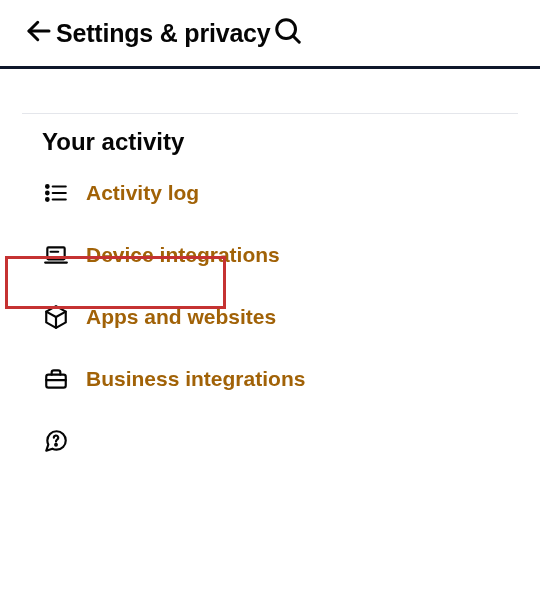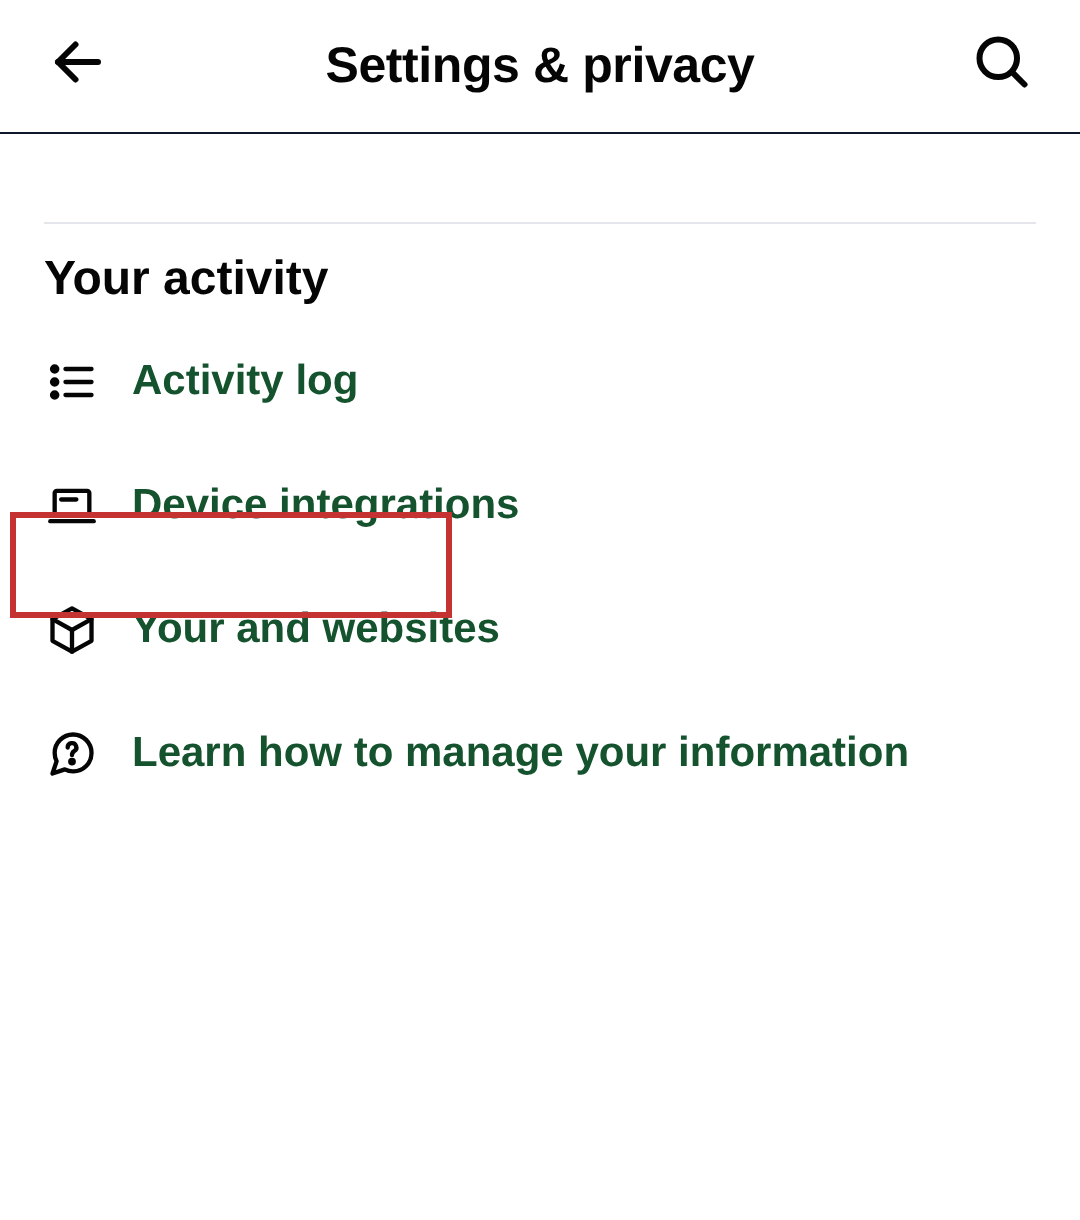--- a/index.html
+++ b/index.html
@@ -8,23 +8,22 @@
       padding: 0;
       width: 540px;
       height: 610px;
       font-family: -apple-system, BlinkMacSystemFont, "Segoe UI", Helvetica, Arial, sans-serif;
       background: #fff;
       color: #050505;
     }
     .header {
       display: flex;
       align-items: center;
-      justify-content: space-between;
       padding: 16px 22px;
-      border-bottom: 1px solid #0f172a;
+      border-bottom: 3px solid #0f172a;
     }
     .header-title {
       font-size: 25px;
       font-weight: 700;
       letter-spacing: -0.2px;
     }
     .icon-btn {
       display: inline-flex;
       align-items: center;
       justify-content: center;
@@ -32,20 +31,21 @@
       height: 34px;
       cursor: pointer;
     }
     .divider {
       height: 1px;
       background: #e4e6eb;
       margin: 44px 22px 0 22px;
     }
     .section {
       padding: 14px 22px 0 22px;
+      margin-left: 20px;
     }
     .section-title {
       font-size: 24px;
       font-weight: 700;
       margin-bottom: 6px;
     }
     .section-desc {
       font-size: 20px;
       color: #65676b;
       line-height: 1.35;
@@ -66,21 +66,21 @@
     .row-icon {
       width: 28px;
       display: inline-flex;
       align-items: center;
       justify-content: center;
       flex-shrink: 0;
     }
     .row-label {
       font-size: 21px;
       font-weight: 600;
-      color: #14532d;
+      color: #a16207;
     }
     .highlight-box {
       position: absolute;
       border: 3px solid #c53232;
       pointer-events: none;
     }
     .content-wrap {
       position: relative;
     }
   </style>
@@ -142,33 +142,42 @@
     </li>
 
     <li class="row">
       <span class="row-icon">
         <svg width="26" height="26" viewBox="0 0 24 24" fill="none" stroke="#050505" stroke-width="2" stroke-linecap="round" stroke-linejoin="round">
           <path d="M12 2 L21 7 L21 17 L12 22 L3 17 L3 7 Z"></path>
           <path d="M3 7 L12 12 L21 7"></path>
           <line x1="12" y1="12" x2="12" y2="22"></line>
         </svg>
       </span>
-      <span class="row-label">Your and websites</span>
+      <span class="row-label">Apps and websites</span>
     </li>
 
+    <li class="row">
+      <span class="row-icon">
+        <svg width="26" height="26" viewBox="0 0 24 24" fill="none" stroke="#050505" stroke-width="2" stroke-linecap="round" stroke-linejoin="round">
+          <rect x="3" y="8" width="18" height="12" rx="2"></rect>
+          <path d="M8 8 V6 a2 2 0 0 1 2-2 h4 a2 2 0 0 1 2 2 V8"></path>
+          <line x1="3" y1="13" x2="21" y2="13"></line>
+        </svg>
+      </span>
+      <span class="row-label">Business integrations</span>
+    </li>
 
     <li class="row">
       <span class="row-icon">
         <svg width="26" height="26" viewBox="0 0 24 24" fill="none" stroke="#050505" stroke-width="2" stroke-linecap="round" stroke-linejoin="round">
           <path d="M21 11.5a8.38 8.38 0 0 1-8.5 8.5 8.5 8.5 0 0 1-3.8-.9L3 21l1.9-5.7a8.38 8.38 0 0 1-.9-3.8 8.5 8.5 0 0 1 17 0z"></path>
           <path d="M10 9 a2 2 0 1 1 3 1.7 c-.8.5-1 1-1 1.8"></path>
           <circle cx="12" cy="15.5" r="0.8" fill="#050505"></circle>
         </svg>
       </span>
-      <span class="row-label">Learn how to manage your information</span>
     </li>
 
   </ul>
 </div>
 
 <div class="highlight-box" id="highlight" style="left: 5px; top: 256px; width: 221px; height: 53px;"></div>
 
 </div>
 
 </body></html>

